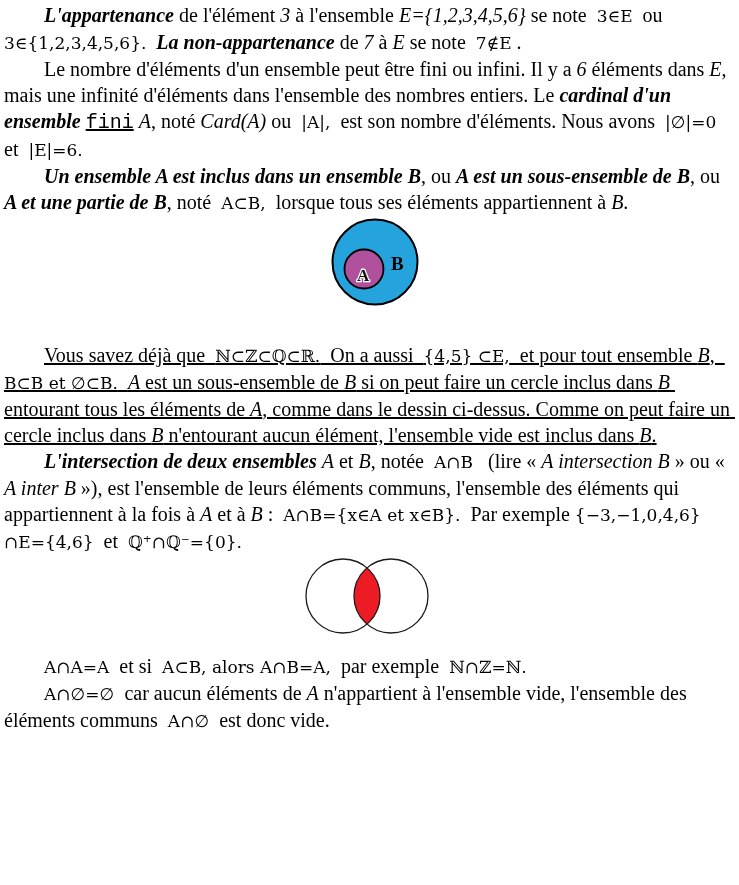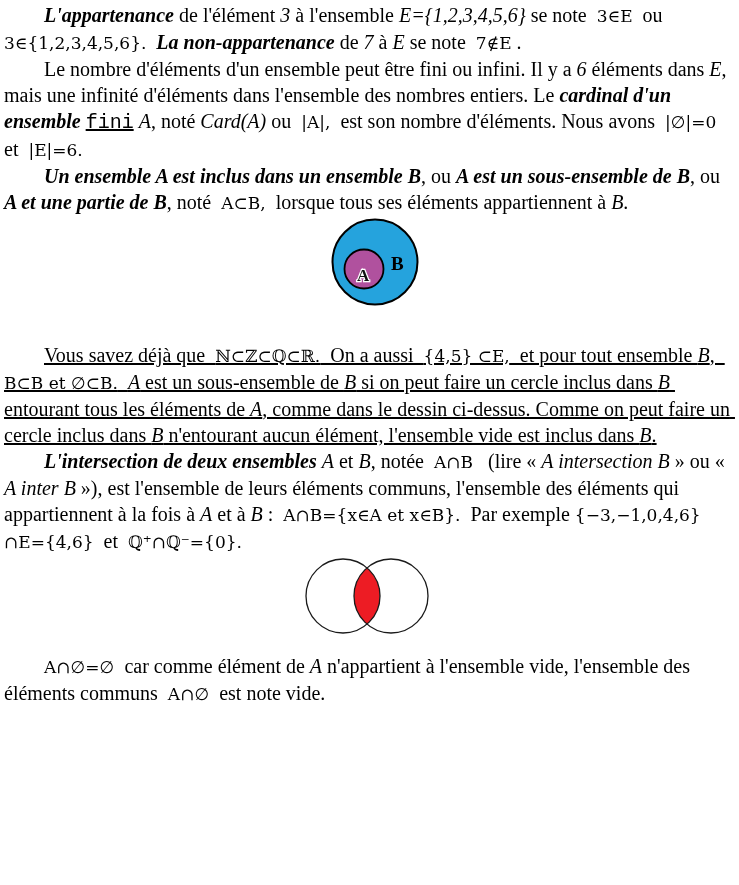--- a/index.html
+++ b/index.html
@@ -99,16 +99,17 @@
         <clipPath id="clip-left-circle">
           <circle cx="45" cy="41" r="37"></circle>
         </clipPath>
       </defs>
       <circle cx="93" cy="41" r="37" clip-path="url(#clip-left-circle)" fill="#ed1c24"></circle>
       <circle cx="45" cy="41" r="37" fill="none" stroke-width="1.3" stroke="#1a1a1a"></circle>
       <circle cx="93" cy="41" r="37" fill="none" stroke-width="1.3" stroke="#1a1a1a"></circle>
     </svg>
   </div>
 
+  <p class="para p6"><span class="seg-m">A∩A=A</span><span class="seg-r">  et si  </span><span class="seg-m">A⊂B, alors A∩B=A,</span><span class="seg-r">  par exemple  </span><span class="seg-m">ℕ∩ℤ=ℕ.</span></p>
 
-  <p class="para p7"><span class="seg-m">A∩∅=∅</span><span class="seg-r">  car comme élément de </span><span class="seg-i">A</span><span class="seg-r"> n'appartient à l'ensemble vide, l'ensemble des éléments communs  </span><span class="seg-m">A∩∅</span><span class="seg-r">  est note vide.</span></p>
+  <p class="para p7"><span class="seg-m">A∩∅=∅</span><span class="seg-r">  car aucun éléments de </span><span class="seg-i">A</span><span class="seg-r"> n'appartient à l'ensemble vide, l'ensemble des éléments communs  </span><span class="seg-m">A∩∅</span><span class="seg-r">  est donc vide.</span></p>
 
 </div>
 
 </body></html>

